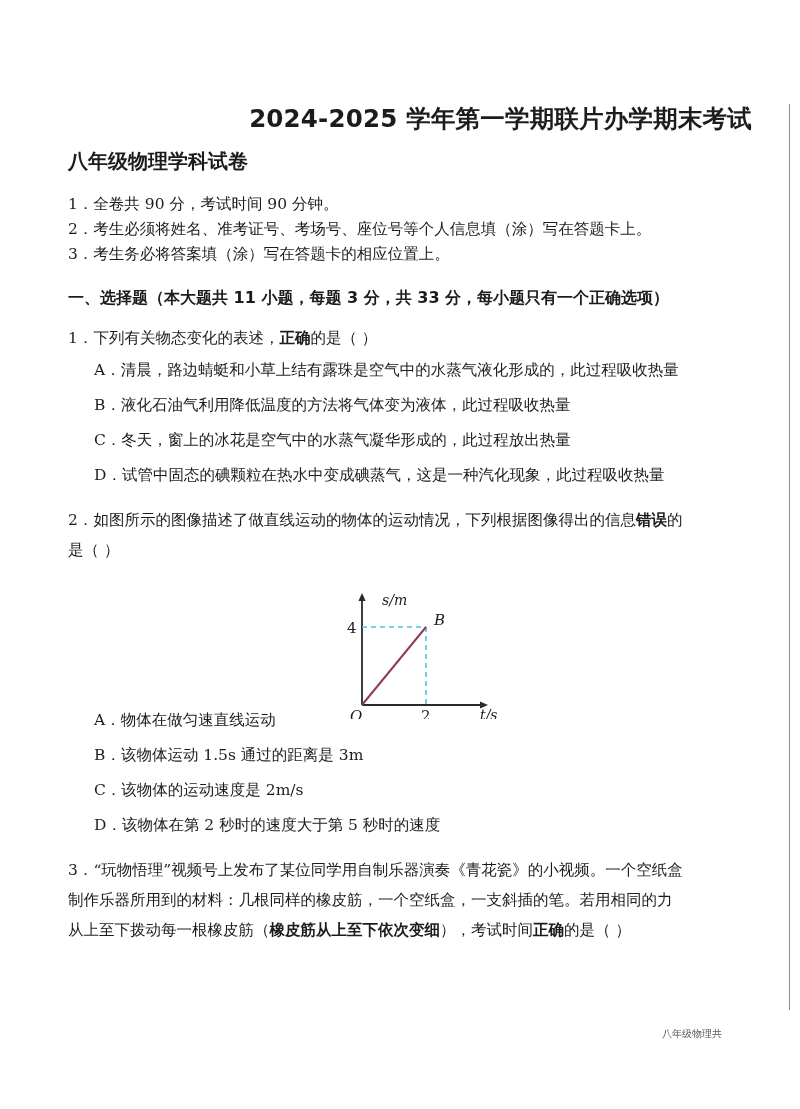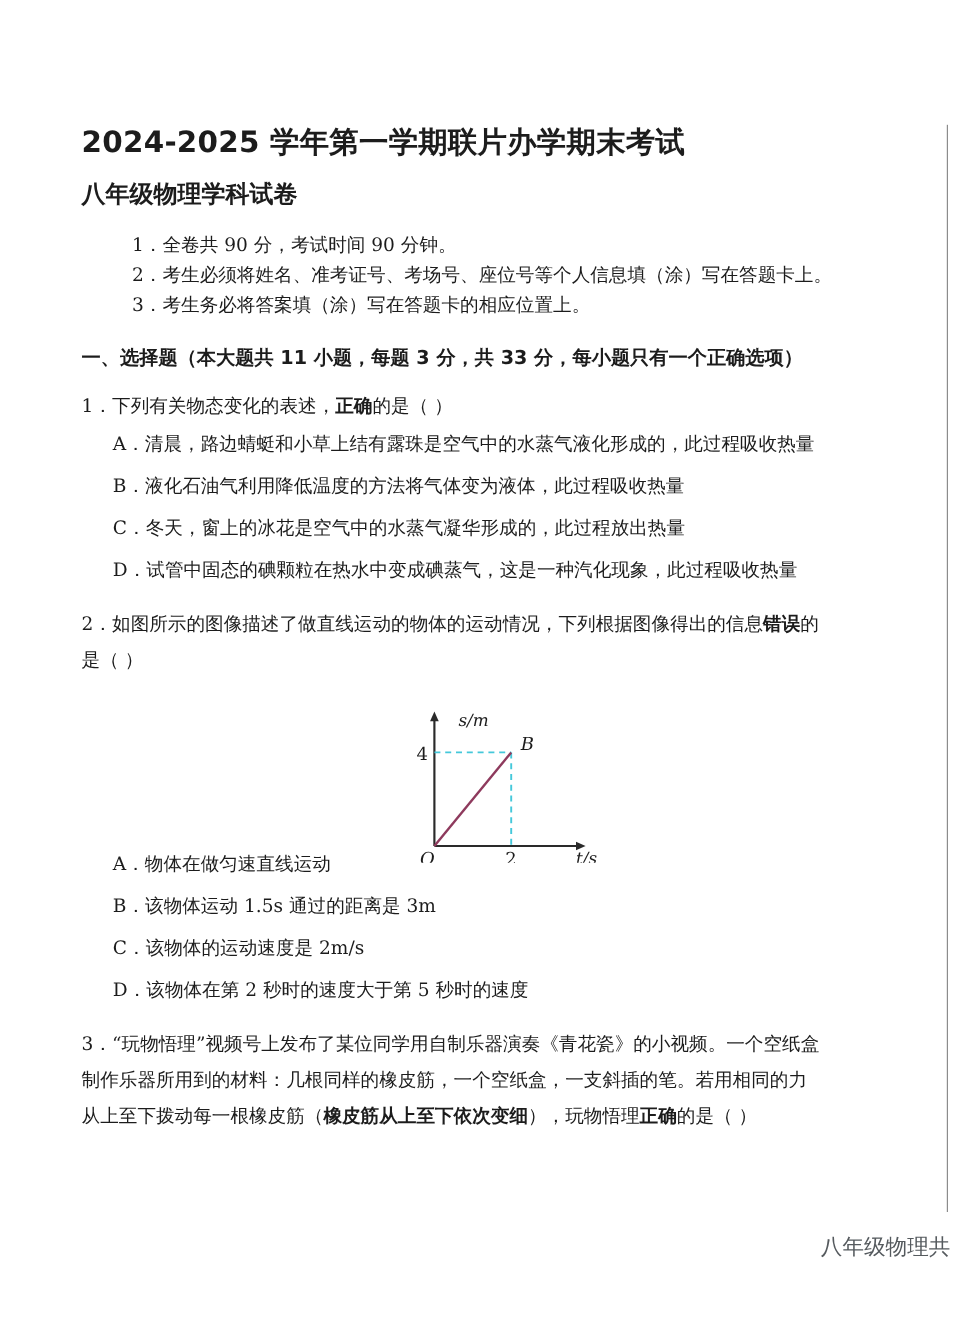--- a/index.html
+++ b/index.html
@@ -31,21 +31,21 @@
   }
   .content {
     position: absolute;
     left: 68px;
     top: 0;
     width: 684px;
   }
   .title-main {
     margin: 0;
     padding-top: 104px;
-    text-align: left;
+    text-align: right;
     font-size: 24.5px;
     font-weight: bold;
     letter-spacing: 0.2px;
     line-height: 1.2;
     font-family: "DejaVu Sans", "Liberation Sans", sans-serif;
   }
   .title-sub {
     margin: 0;
     padding-top: 16px;
     text-align: left;
@@ -58,21 +58,20 @@
     margin-top: 19px;
   }
   .notice-title {
     font-size: 15.5px;
     line-height: 25px;
   }
   .notice-item {
     font-size: 15.5px;
     line-height: 25px;
     white-space: nowrap;
-    margin-left: 42px;
   }
   .section-heading {
     margin-top: 18px;
     font-size: 16px;
     font-weight: bold;
     line-height: 26px;
     font-family: "DejaVu Sans", "Liberation Sans", sans-serif;
     white-space: nowrap;
   }
   .q-stem {
@@ -97,22 +96,22 @@
     left: 262px;
     top: 16px;
     width: 200px;
     height: 132px;
   }
   .footer {
     position: absolute;
     right: 8px;
     top: 1027px;
     width: 200px;
-    text-align: right;
-    font-size: 18px;
+    text-align: center;
+    font-size: 10px;
     color: #555a5e;
     font-family: Liberation Sans, sans-serif;
   }
 </style>
 </head>
 <body>
 
 <div class="page">
 
   <div class="edge-rule"></div>
@@ -165,19 +164,19 @@
       </div>
     </div>
 
     <div class="opt">A．物体在做匀速直线运动</div>
     <div class="opt">B．该物体运动 1.5s 通过的距离是 3m</div>
     <div class="opt">C．该物体的运动速度是 2m/s</div>
     <div class="opt">D．该物体在第 2 秒时的速度大于第 5 秒时的速度</div>
 
     <div class="q-stem"><span>3．</span><span>“玩物悟理”视频号上发布了某位同学用自制乐器演奏《青花瓷》的小视频。一个空纸盒</span></div>
     <div class="q-stem tight">制作乐器所用到的材料：几根同样的橡皮筋，一个空纸盒，一支斜插的笔。若用相同的力</div>
-    <div class="q-stem tight"><span>从上至下拨动每一根橡皮筋（</span><span class="b">橡皮筋从上至下依次变细</span><span>），玩物悟理</span><span class="b">正确</span><span>的是（      ）</span></div>
+    <div class="q-stem tight"><span>从上至下拨动每一根橡皮筋（</span><span class="b">橡皮筋从上至下依次变细</span><span>），考试时间</span><span class="b">正确</span><span>的是（      ）</span></div>
 
   </div>
 
   <div class="footer">八年级物理共</div>
 
 </div>
 
 </body></html>

